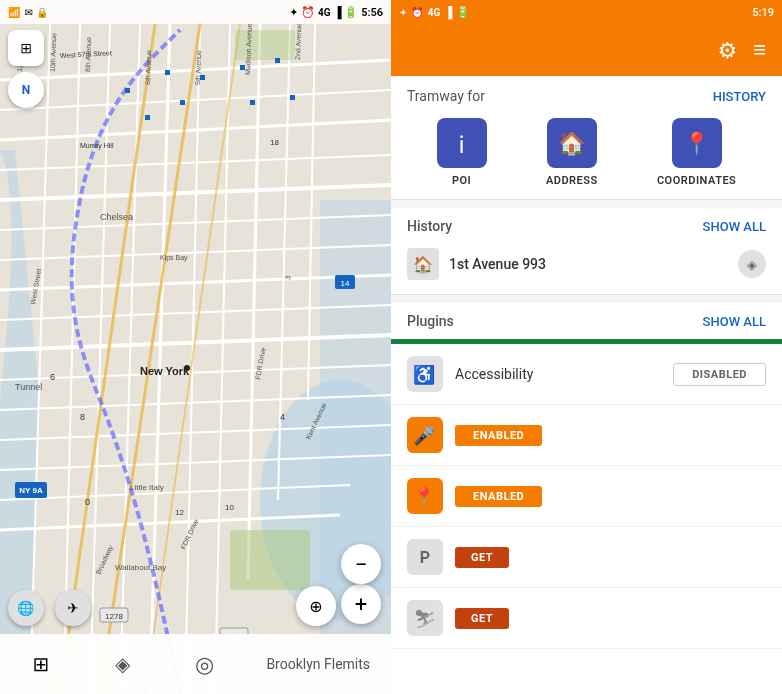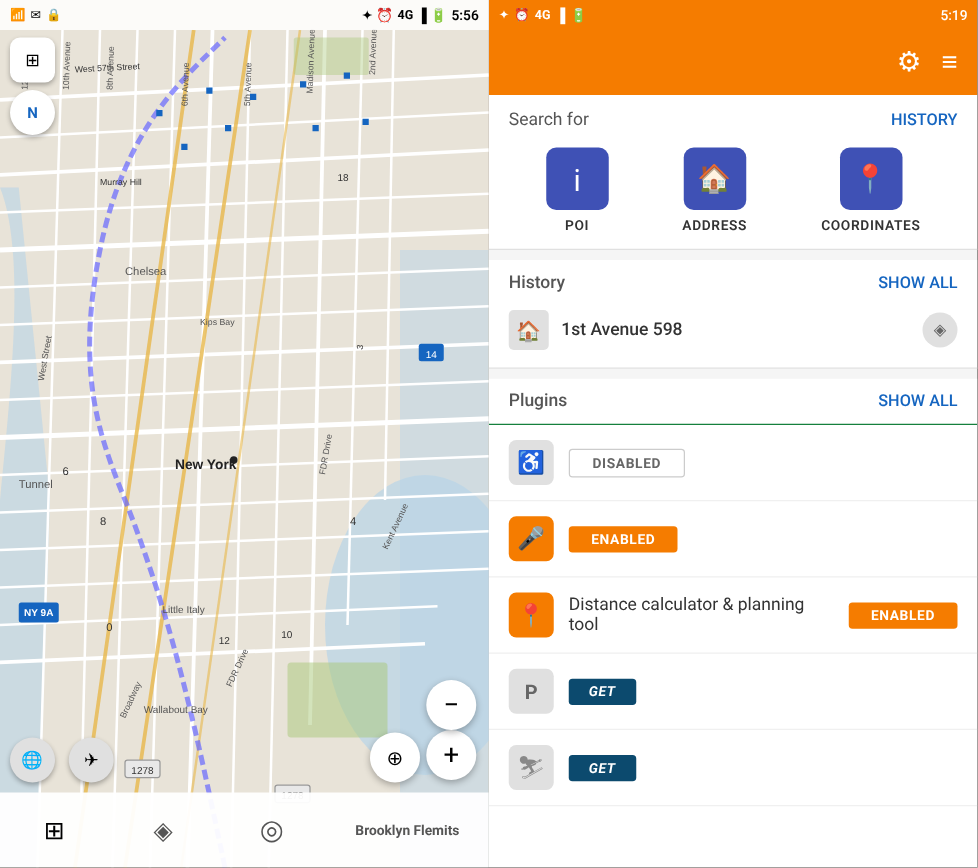--- a/index.html
+++ b/index.html
@@ -330,21 +330,21 @@
       margin-top: 8px;
       flex: 1;
       overflow-y: auto;
     }
 
     .plugins-header {
       display: flex;
       justify-content: space-between;
       align-items: center;
       padding: 10px 16px;
-      border-bottom: 1px solid #15803d;
+      border-bottom: 5px solid #15803d;
     }
 
     .plugin-item {
       display: flex;
       align-items: center;
       padding: 12px 16px;
       border-bottom: 1px solid #f0f0f0;
       gap: 12px;
     }
 
@@ -382,24 +382,23 @@
       color: #666;
       border: 1px solid #ccc;
     }
 
     .badge-enabled {
       background: #f57c00;
       color: white;
     }
 
     .badge-get {
-      background: #0c4a6e;
+      background: #c2410c;
       color: white;
       padding: 4px 16px;
-      font-style: italic;
     }
 
     
     svg.map-svg {
       width: 100%;
       height: 100%;
     }
   </style>
 </head>
 <body>
@@ -558,21 +557,21 @@
   <div class="map-bottom-controls">
     <div class="map-bottom-btn">
       <span style="font-size:20px;">⊞</span>
     </div>
     <div class="map-bottom-btn">
       <span style="font-size:20px;color:#555;">◈</span>
     </div>
     <div class="map-bottom-btn">
       <span style="font-size:22px;color:#555;">◎</span>
     </div>
-    <span style="font-size:11px;color:#555;font-weight:bold;">Brooklyn Flemits</span>
+    <span style="font-size:14px;color:#555;">Brooklyn Flemits</span>
   </div>
 </div>
 
 <div class="right-panel">
 
   <div class="status-bar-right">
     <span style="display:flex;gap:4px;align-items:center;">
       <span style="font-size:10px;">✦</span>
       <span style="font-size:10px;">⏰</span>
       <span style="font-size:10px;font-weight:bold;">4G</span>
@@ -583,21 +582,21 @@
   </div>
 
   <div class="app-header">
     <span class="header-icon">⚙</span>
     <span class="header-icon">≡</span>
   </div>
 
 
   <div class="search-section">
     <div class="search-header">
-      <span class="search-title">Search for</span>
+      <span class="search-title">Tramway for</span>
       <span class="history-link">HISTORY</span>
     </div>
     <div class="search-options">
       <div class="search-option">
         <div class="search-option-icon">
           <span style="font-size:24px;color:white;">ℹ</span>
         </div>
         <span class="search-option-label">POI</span>
       </div>
       <div class="search-option">
@@ -618,53 +617,53 @@
   <div class="history-section">
     <div class="section-header">
       <span class="section-title">History</span>
       <span class="show-all-link">SHOW ALL</span>
     </div>
     <div class="history-item">
       <div class="history-icon">
         <span>🏠</span>
       </div>
       <div class="history-details">
-        <div class="history-name">1st Avenue 598</div>
+        <div class="history-name">1st Avenue 993</div>
       </div>
       <div class="history-nav-icon">
         <span>◈</span>
       </div>
     </div>
   </div>
 
   <div class="plugins-section">
     <div class="plugins-header">
       <span class="section-title">Plugins</span>
       <span class="show-all-link">SHOW ALL</span>
     </div>
 
     <div class="plugin-item">
       <div class="plugin-icon gray">
         <span>♿</span>
       </div>
+      <span class="plugin-name">Accessibility</span>
       <span class="plugin-badge badge-disabled">DISABLED</span>
     </div>
 
     <div class="plugin-item">
       <div class="plugin-icon orange">
         <span>🎤</span>
       </div>
       <span class="plugin-badge badge-enabled">ENABLED</span>
     </div>
 
     <div class="plugin-item">
       <div class="plugin-icon orange">
         <span>📍</span>
       </div>
-      <span class="plugin-name">Distance calculator &amp; planning tool</span>
       <span class="plugin-badge badge-enabled">ENABLED</span>
     </div>
 
     <div class="plugin-item">
       <div class="plugin-icon gray">
         <span style="font-size:16px;font-weight:bold;color:#666;">P</span>
       </div>
       <span class="plugin-badge badge-get">GET</span>
     </div>
 

